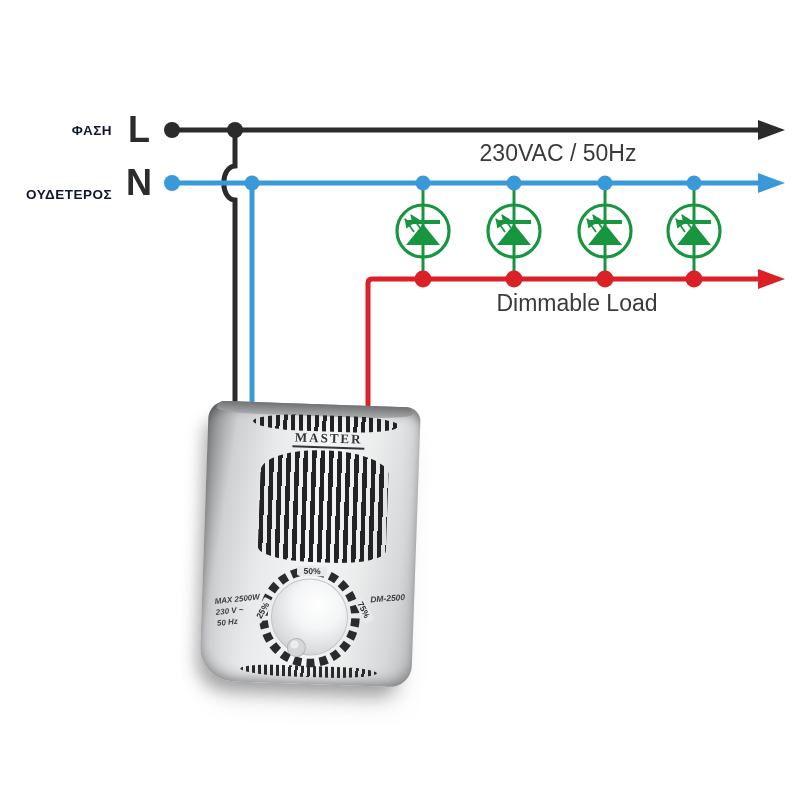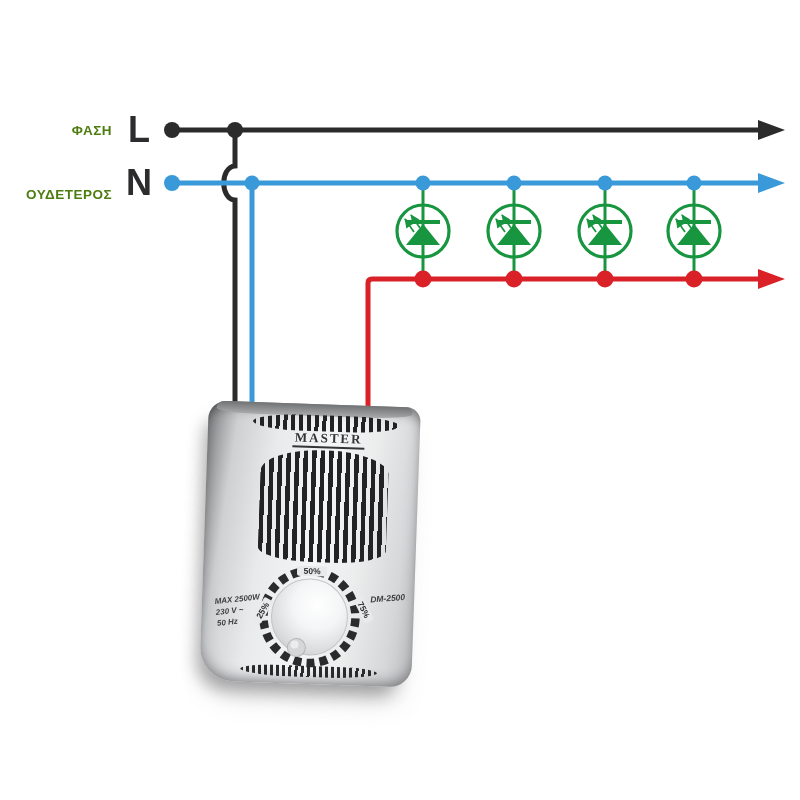--- a/index.html
+++ b/index.html
@@ -1,20 +1,20 @@
 <!DOCTYPE html>
 <html><head>
 <meta charset="utf-8">
 <style>
   html,body{margin:0;padding:0;background:#ffffff;}
   #stage{position:relative;width:800px;height:800px;background:#ffffff;overflow:hidden;
          font-family:"Liberation Sans",sans-serif;}
   svg{position:absolute;left:0;top:0;}
   .txt{position:absolute;}
-  .greek{font-weight:bold;font-size:13.5px;letter-spacing:.5px;color:#4d7c0f;}
+  .greek{font-weight:bold;font-size:13.5px;letter-spacing:.5px;color:#0f172a;}
   .letter{font-weight:bold;font-size:36px;line-height:38px;color:#2c2c2e;}
   .caption{font-size:23px;color:#3a3a3c;}
   .center{text-align:center;}
   .right{text-align:right;}
 
   
   .device{position:absolute;left:204px;top:404px;width:212px;height:280px;
     transform:rotate(2deg);transform-origin:50% 50%;
     border-radius:18px 14px 22px 34px;
     background:linear-gradient(97deg,#838486 0%,#98999b 4%,#cfd0d2 13%,#e9eaec 30%,
@@ -133,20 +133,22 @@
 
     <polygon points="758,120 758,140 785,130" fill="#2b2b2b"></polygon>
     <polygon points="758,173 758,193 785,183" fill="#3a9ad9"></polygon>
     <polygon points="758,269 758,289 785,279" fill="#da2127"></polygon>
   </svg>
 
   <div class="txt greek right" style="left:20px;top:123px;width:92px;">ΦΑΣΗ</div>
   <div class="txt letter center" style="left:124px;top:111px;width:30px;">L</div>
   <div class="txt greek right" style="left:14px;top:187px;width:98px;">ΟΥΔΕΤΕΡΟΣ</div>
   <div class="txt letter center" style="left:124px;top:164px;width:30px;">N</div>
+  <div class="txt caption center" style="left:408px;top:140px;width:300px;">230VAC / 50Hz</div>
+  <div class="txt caption center" style="left:427px;top:290px;width:300px;">Dimmable Load</div>
 
   <div class="device">
     <div class="vents-top"></div>
     <div class="logo">
       <span>MASTER</span>
     </div>
     <div class="vents-mid"></div>
 
     <div class="spec">
       <div>MAX 2500W</div>

